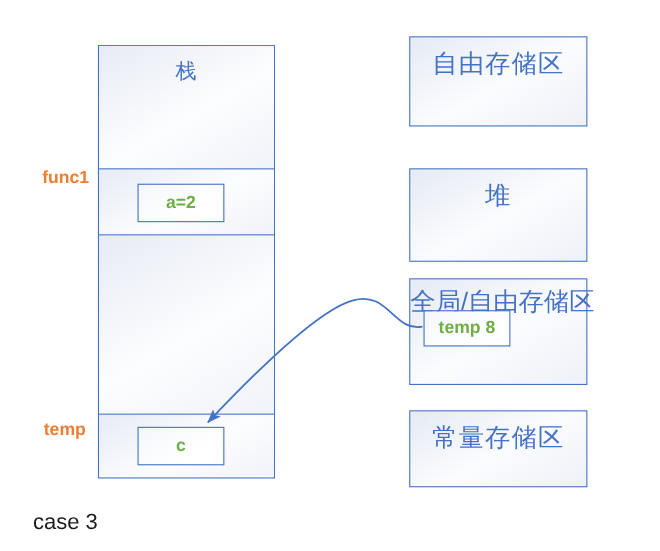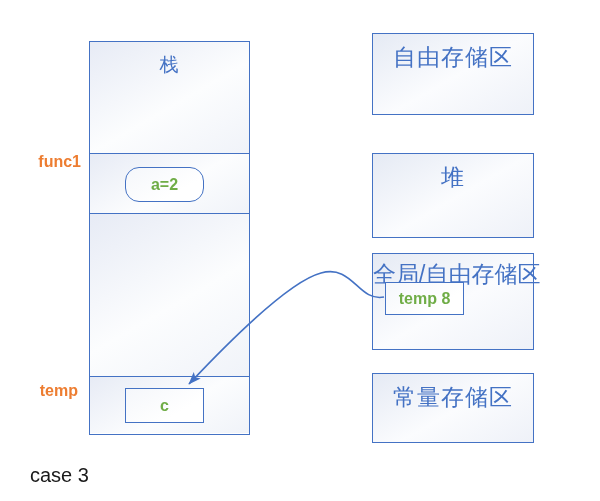--- a/index.html
+++ b/index.html
@@ -42,21 +42,21 @@
 </head>
 <body>
 
 <div class="canvas">
 
   <div class="box" style="left:89px; top:41px; width:161px; height:394px; padding:0; background:none;">
     <div class="section" style="height:111px;">
       <div class="stack-title">栈</div>
     </div>
     <div class="section" style="height:60px;">
-      <div class="varbox" style="left:35px; top:13px; width:79px; height:35px;border-radius:14px;">
+      <div class="varbox" style="left:35px; top:13px; width:79px; height:35px;">
         <span>a=2</span>
       </div>
     </div>
     <div class="section" style="height:163px;"></div>
     <div class="section" style="height:57px;">
       <div class="varbox" style="left:35px; top:11px; width:79px; height:35px;">
         <span>c</span>
       </div>
     </div>
   </div>

